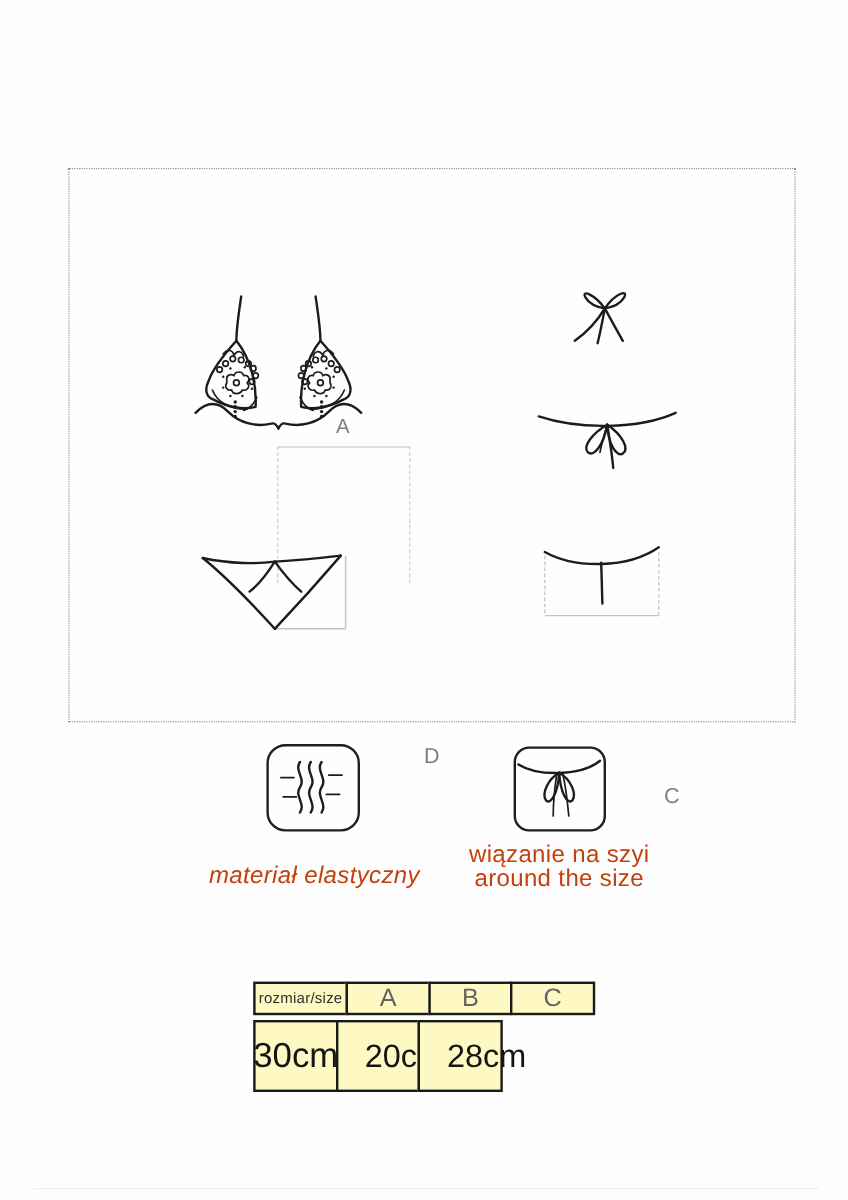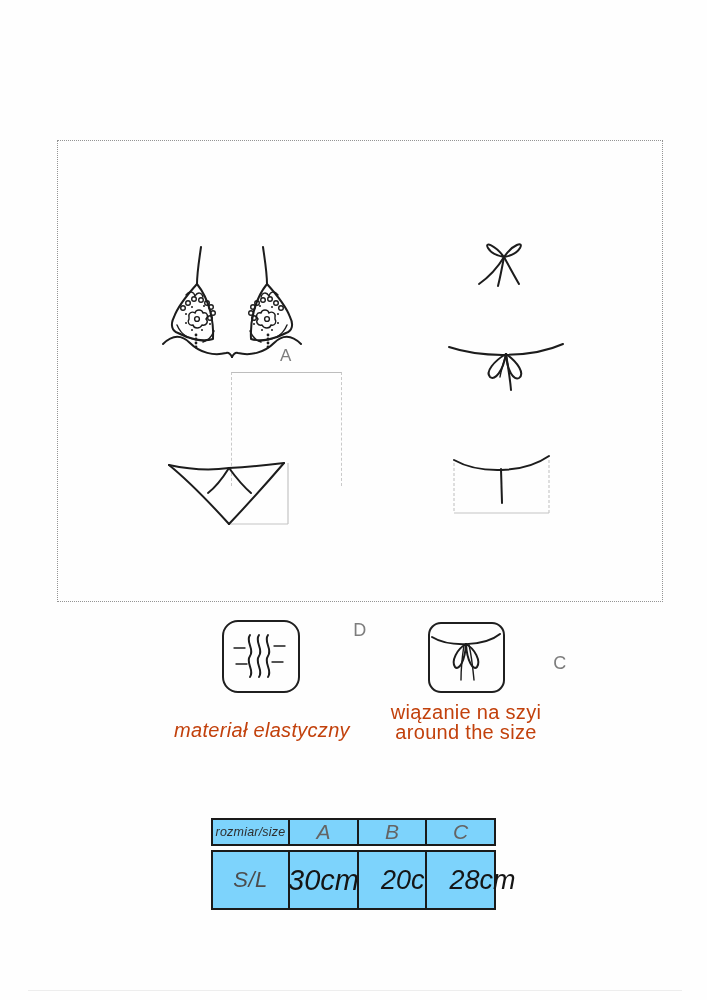--- a/index.html
+++ b/index.html
@@ -42,22 +42,22 @@
     color:#c2410c;letter-spacing:.3px;
   }
   .caption.elastic{left:152px;top:721px;width:220px;font-style:italic;}
   .caption.lacing{left:356px;top:703px;width:220px;}
   .caption span{display:block;}
   
   .size-table{position:absolute;left:211px;top:818px;width:291px;}
   .trow{display:flex;}
   .trow + .trow{margin-top:4px;}
   .tcell{
-    box-sizing:border-box;border:2px solid #1a1a1a;background:#7dd3fc;
-    display:flex;align-items:center;justify-content:center;font-style:italic;
+    box-sizing:border-box;border:2px solid #1a1a1a;background:#fef9c3;
+    display:flex;align-items:center;justify-content:center;
   }
   .tcell + .tcell{margin-left:-2px;}
   .c0{width:79px;} .c1{width:71px;} .c2{width:70px;} .c3{width:71px;}
   .hrow .tcell{height:28px;}
   .drow .tcell{height:60px;}
   .hsize{font-size:12.5px;color:#2e2e2e;letter-spacing:.2px;}
   .hletter{font-size:21px;color:#646464;}
   .dsize{font-size:22px;color:#4d4d4d;letter-spacing:.5px;}
   .dval{font-size:29px;color:#151515;}
   .dval.big{font-size:27px;padding-left:44px;}
@@ -174,21 +174,20 @@
   </div>
 
   <div class="size-table">
     <div class="trow hrow">
       <div class="tcell c0 hsize">rozmiar/size</div>
       <div class="tcell c1 hletter">A</div>
       <div class="tcell c2 hletter">B</div>
       <div class="tcell c3 hletter">C</div>
     </div>
     <div class="trow drow">
-      <div class="tcell c0 dsize">S/L</div>
       <div class="tcell c1 dval">30cm</div>
       <div class="tcell c2 dval big">20cm</div>
       <div class="tcell c3 dval big">28cm</div>
     </div>
   </div>
 
   <div class="photo-edge"></div>
 </div>
 
 </body></html>

